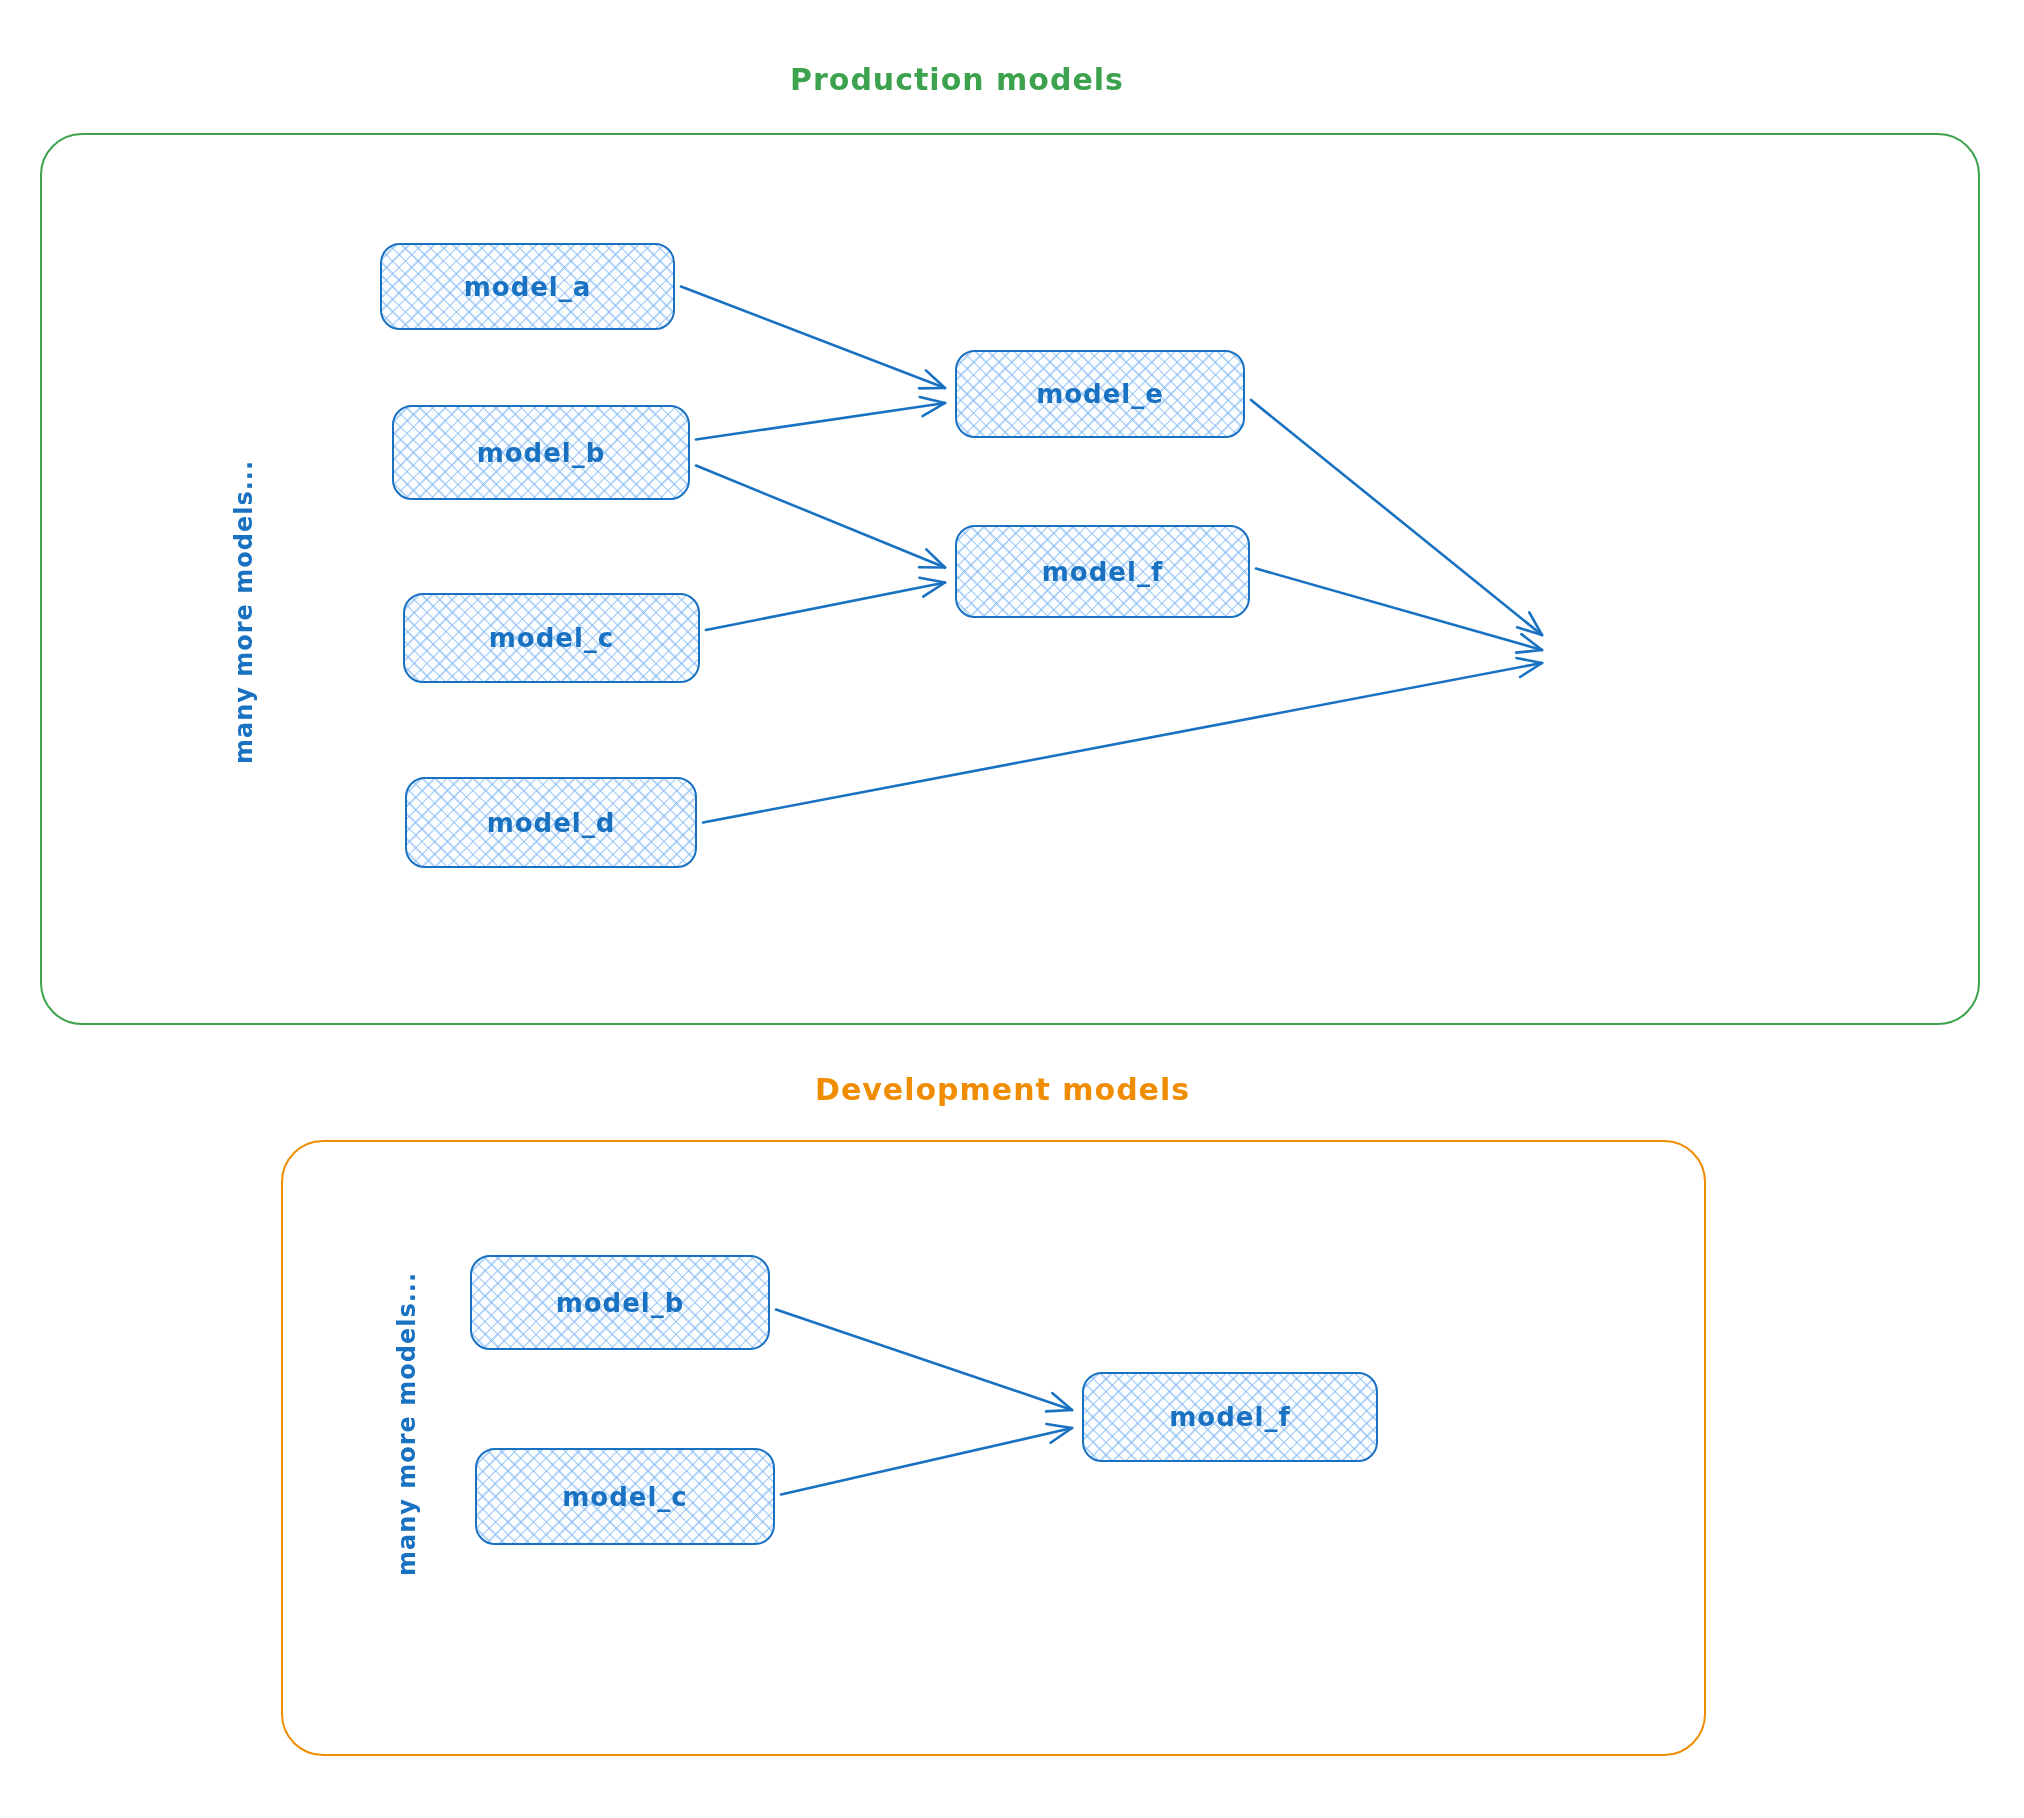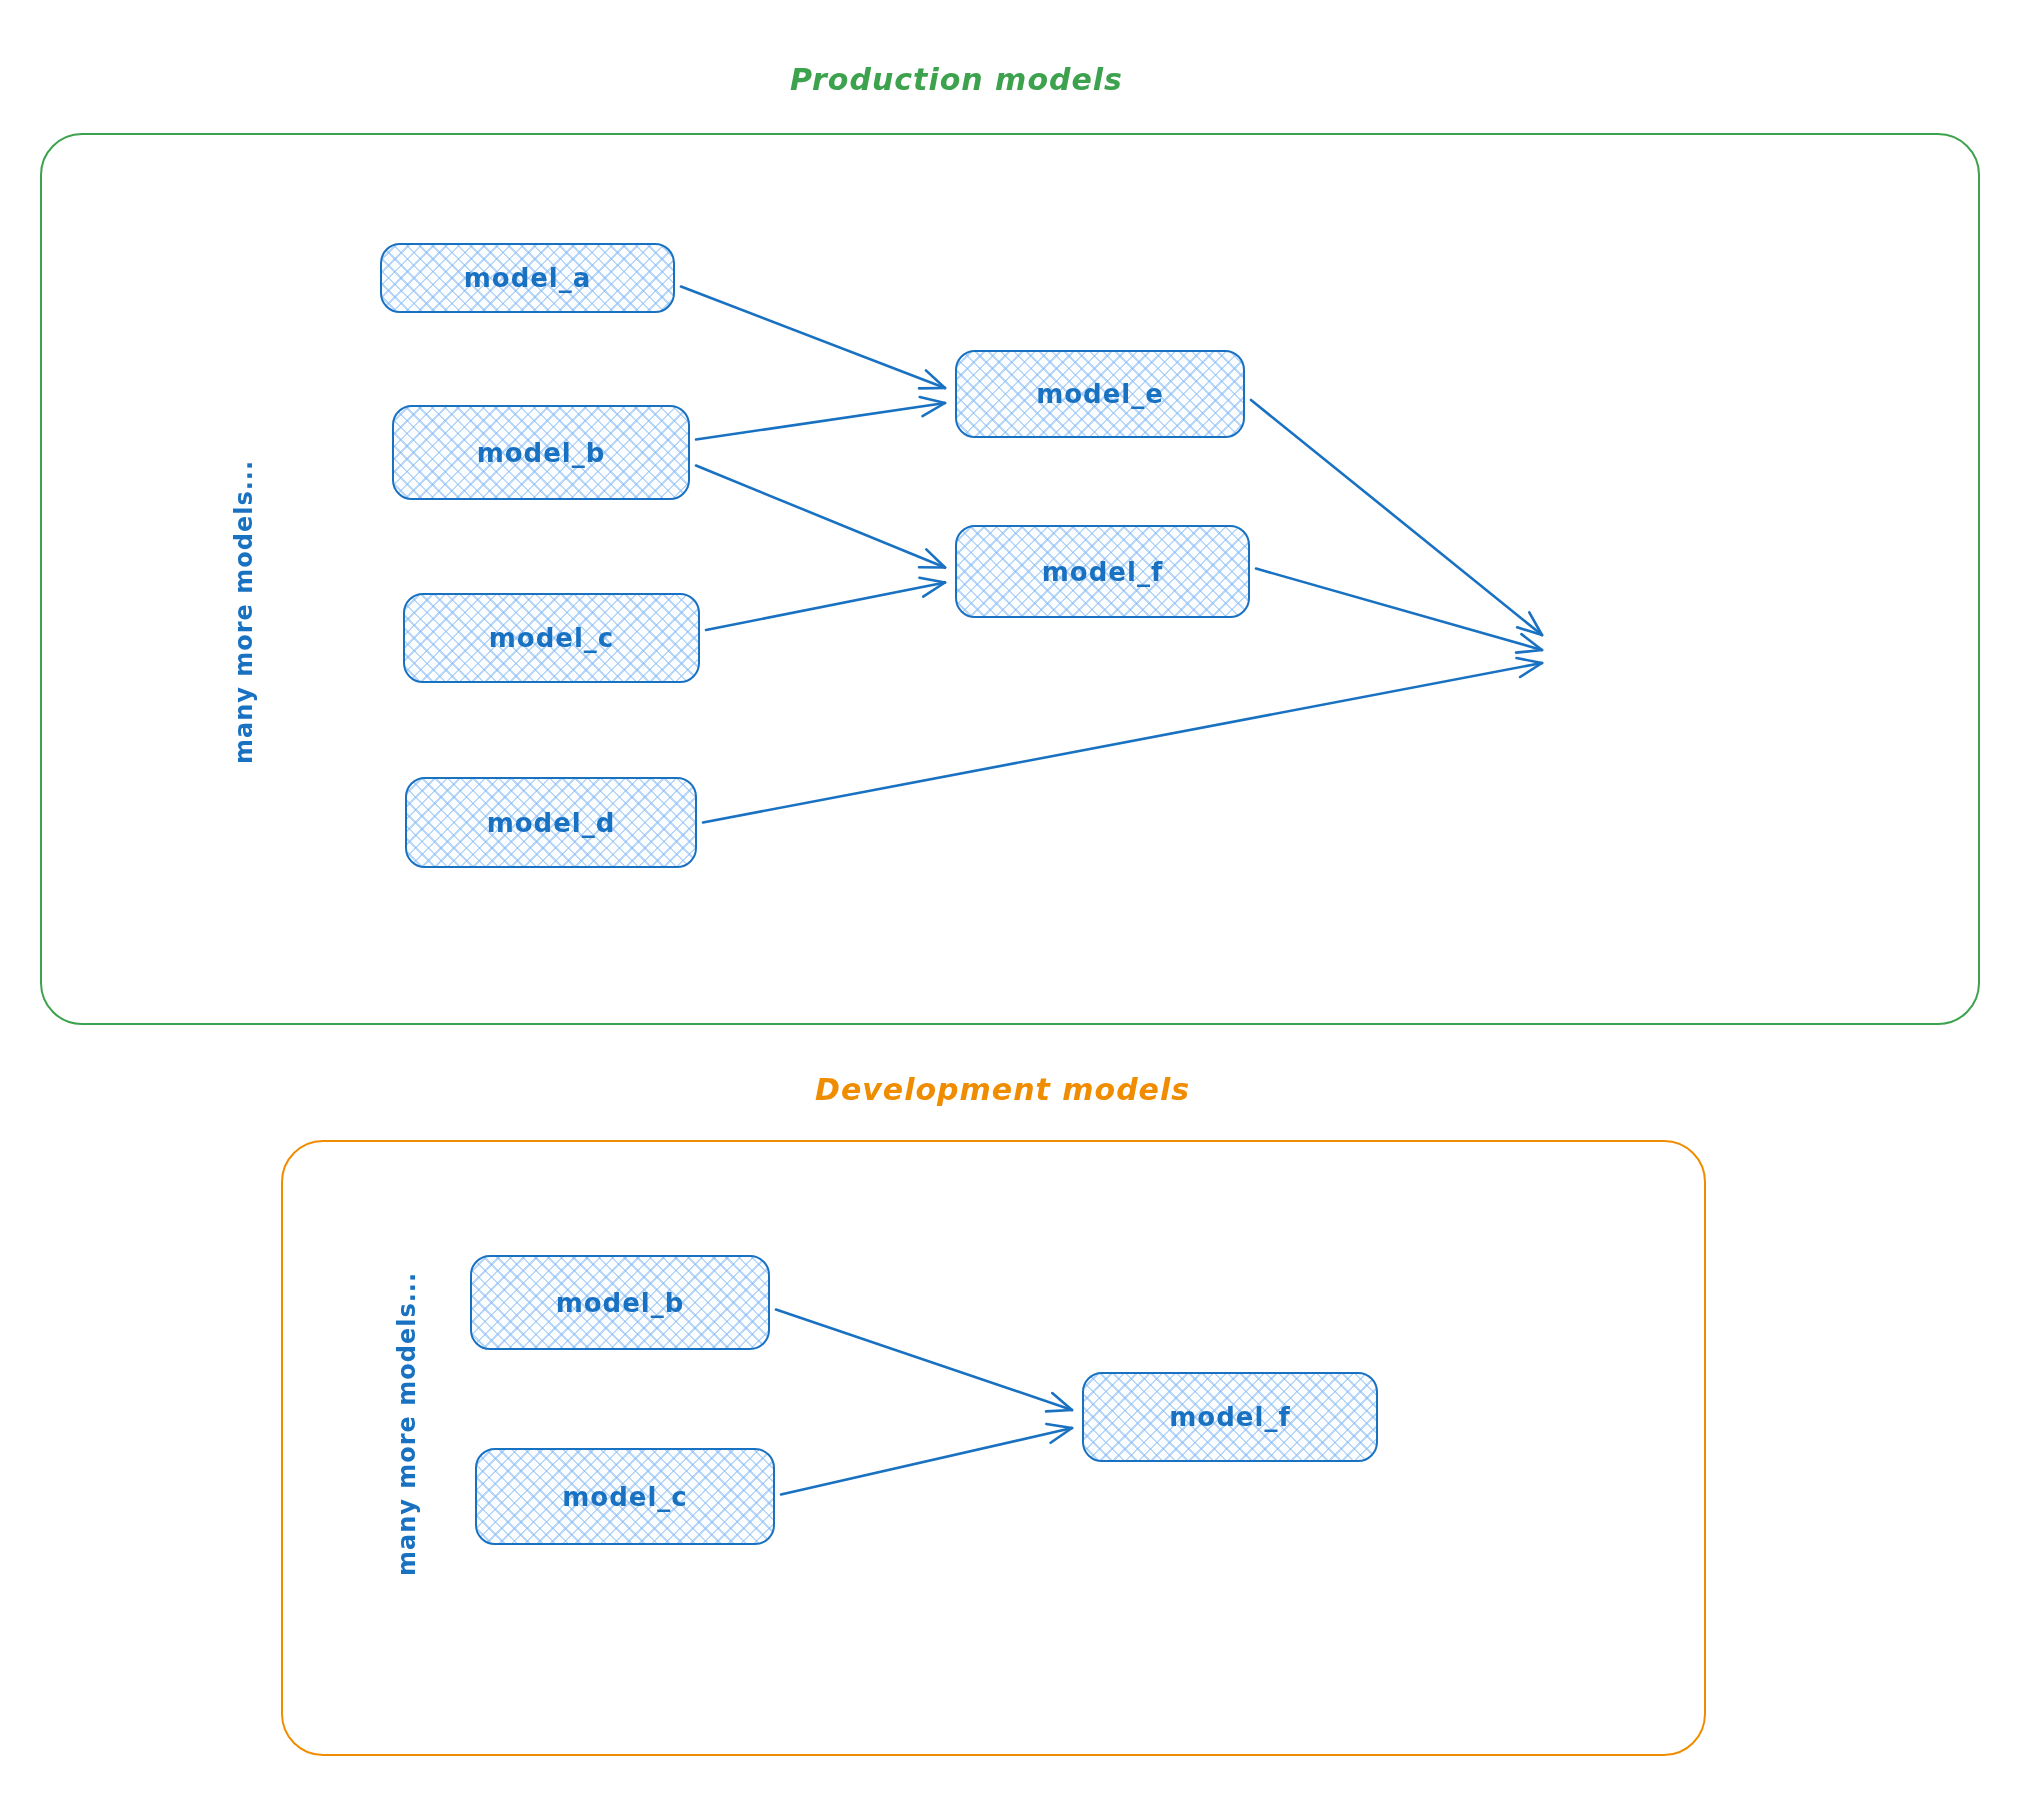--- a/index.html
+++ b/index.html
@@ -15,21 +15,20 @@
     font-family:"DejaVu Sans", sans-serif;
     overflow:hidden;
   }
   .section-title{
     position:absolute;
     font-size:30px;
     font-weight:600;
     letter-spacing:1px;
     text-align:center;
     white-space:nowrap;
-    font-style:italic;
   }
   .title-prod{left:790px;top:62px;width:330px;color:var(--green);}
   .title-dev{left:815px;top:1072px;width:340px;color:var(--orange);}
   .container{
     position:absolute;
     border-radius:42px;
     background:transparent;
   }
   .box-prod{
     left:40px;top:133px;width:1936px;height:888px;
@@ -136,21 +135,21 @@
         <line x1="1046.0360765822052" y1="1411.3691898169657" x2="1072" y2="1410"></line>
         <line x1="1052.2371490993285" y1="1393.1053344431496" x2="1072" y2="1410"></line>
       </g>
       <g>
         <line x1="781" y1="1494.5" x2="1072" y2="1428"></line>
         <line x1="1050.6099855541459" y1="1442.7806387550118" x2="1072" y2="1428"></line>
         <line x1="1046.3130482486172" y1="1423.9774995684118" x2="1072" y2="1428"></line>
       </g>
     </svg>
 
-<div class="node" style="left: 380px; top: 243px; width: 295px; height: 70px;">model_a</div>
+<div class="node" style="left: 380px; top: 243px; width: 295px; height: 87px;">model_a</div>
     <div class="node" style="left: 392px; top: 405px; width: 298px; height: 95px;">model_b</div>
     <div class="node" style="left: 403px; top: 593px; width: 297px; height: 90px;">model_c</div>
     <div class="node" style="left: 955px; top: 350px; width: 290px; height: 88px;">model_e</div>
     <div class="node" style="left: 405px; top: 777px; width: 292px; height: 91px;">model_d</div>
     <div class="node" style="left: 955px; top: 525px; width: 295px; height: 93px;">model_f</div>
     <div class="node" style="left: 470px; top: 1255px; width: 300px; height: 95px;">model_b</div>
     <div class="node" style="left: 475px; top: 1448px; width: 300px; height: 97px;">model_c</div>
     <div class="node" style="left: 1082px; top: 1372px; width: 296px; height: 90px;">model_f</div>
   </div>
 

